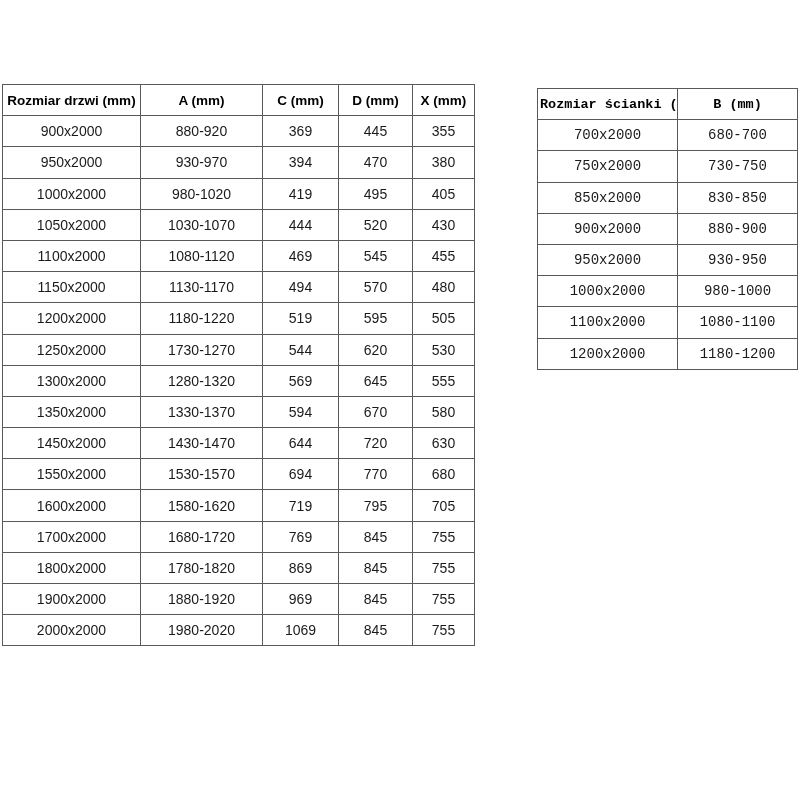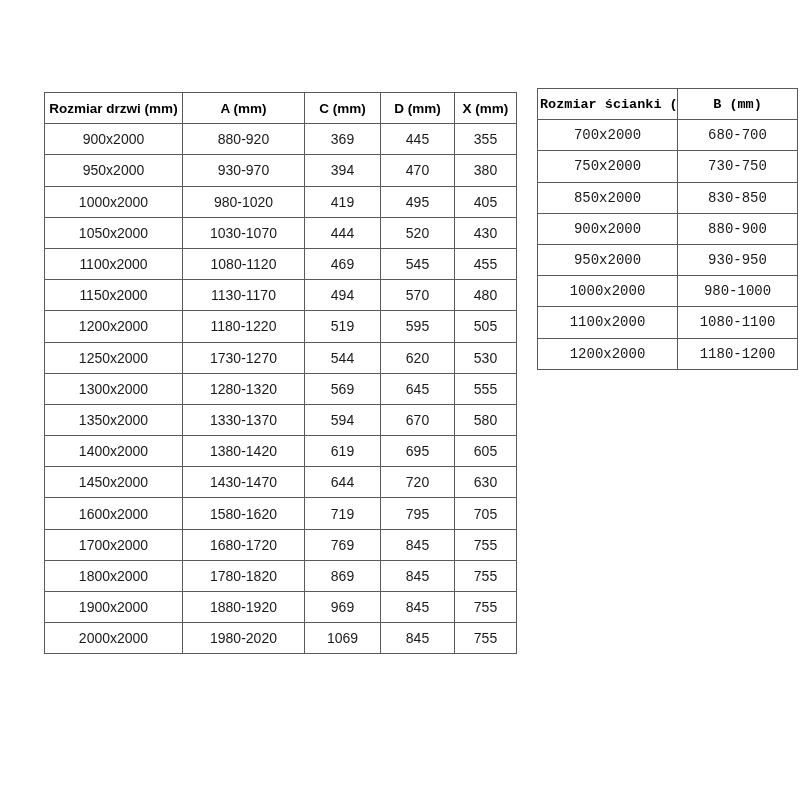--- a/index.html
+++ b/index.html
@@ -10,21 +10,21 @@
     color: #000000;
   }
   .page { position: relative; width: 800px; height: 800px; background: #fff; overflow: hidden; }
 
   table.spec {
     position: absolute;
     border-collapse: collapse;
     table-layout: fixed;
     background: #fff;
   }
-  #door-table { left: 2px;  top: 92px; width: 472px; margin-left: 42px; }
+  #door-table { left: 2px;  top: 84px; width: 472px; }
   #wall-table { left: 537px; top: 88px; width: 260px; font-family: Liberation Mono, monospace; }
 
   table.spec th, table.spec td {
     border: 1px solid #595959;
     text-align: center;
     vertical-align: middle;
     height: 31.2px;
     padding: 0 2px;
     overflow: hidden;
     white-space: nowrap;
@@ -138,32 +138,32 @@
           <td>555</td>
         </tr>
         <tr>
           <td>1350x2000</td>
           <td>1330-1370</td>
           <td>594</td>
           <td>670</td>
           <td>580</td>
         </tr>
         <tr>
-          <td>1400x2000</td>
-          <td>1380-1420</td>
-          <td>619</td>
-          <td>695</td>
-          <td>605</td>
-        </tr>
-        <tr>
           <td>1450x2000</td>
           <td>1430-1470</td>
           <td>644</td>
           <td>720</td>
           <td>630</td>
+        </tr>
+        <tr>
+          <td>1550x2000</td>
+          <td>1530-1570</td>
+          <td>694</td>
+          <td>770</td>
+          <td>680</td>
         </tr>
         <tr>
           <td>1600x2000</td>
           <td>1580-1620</td>
           <td>719</td>
           <td>795</td>
           <td>705</td>
         </tr>
         <tr>
           <td>1700x2000</td>

